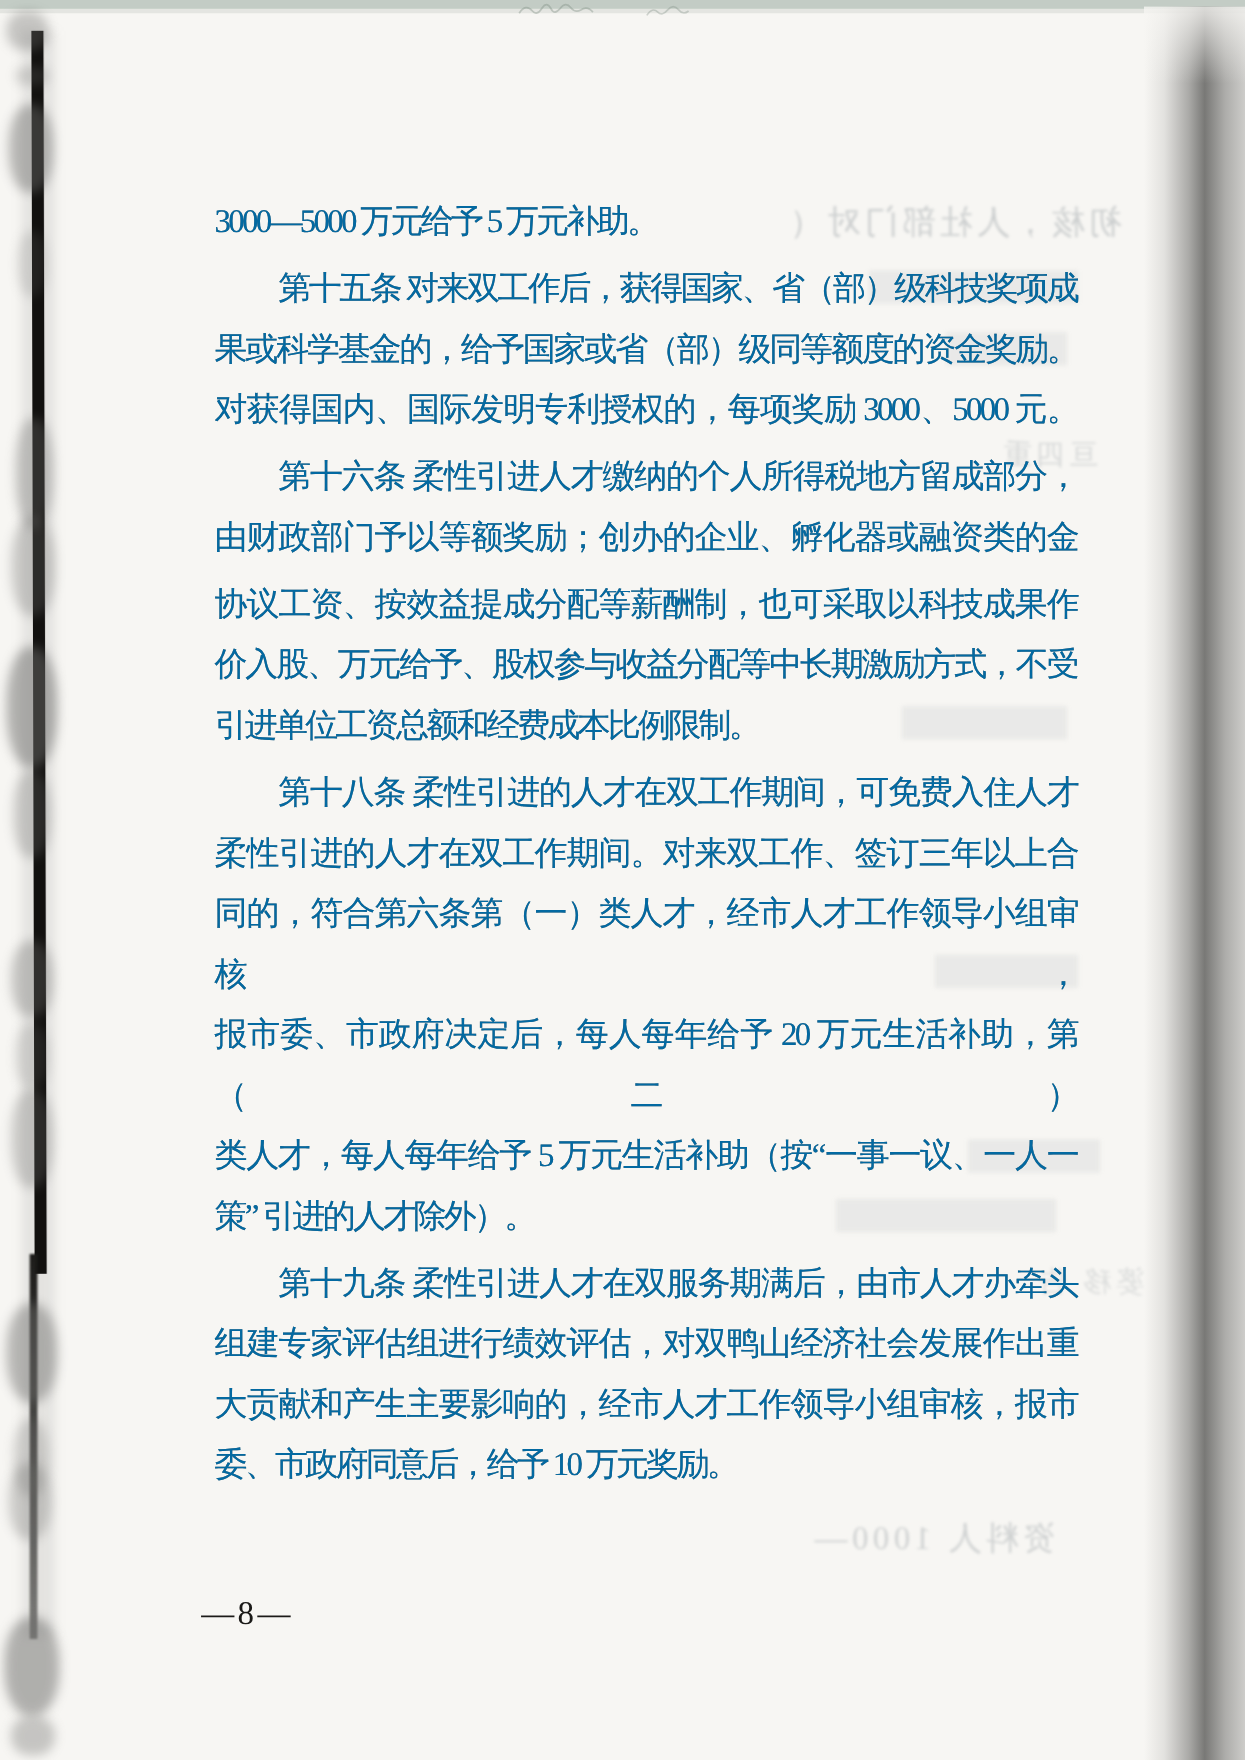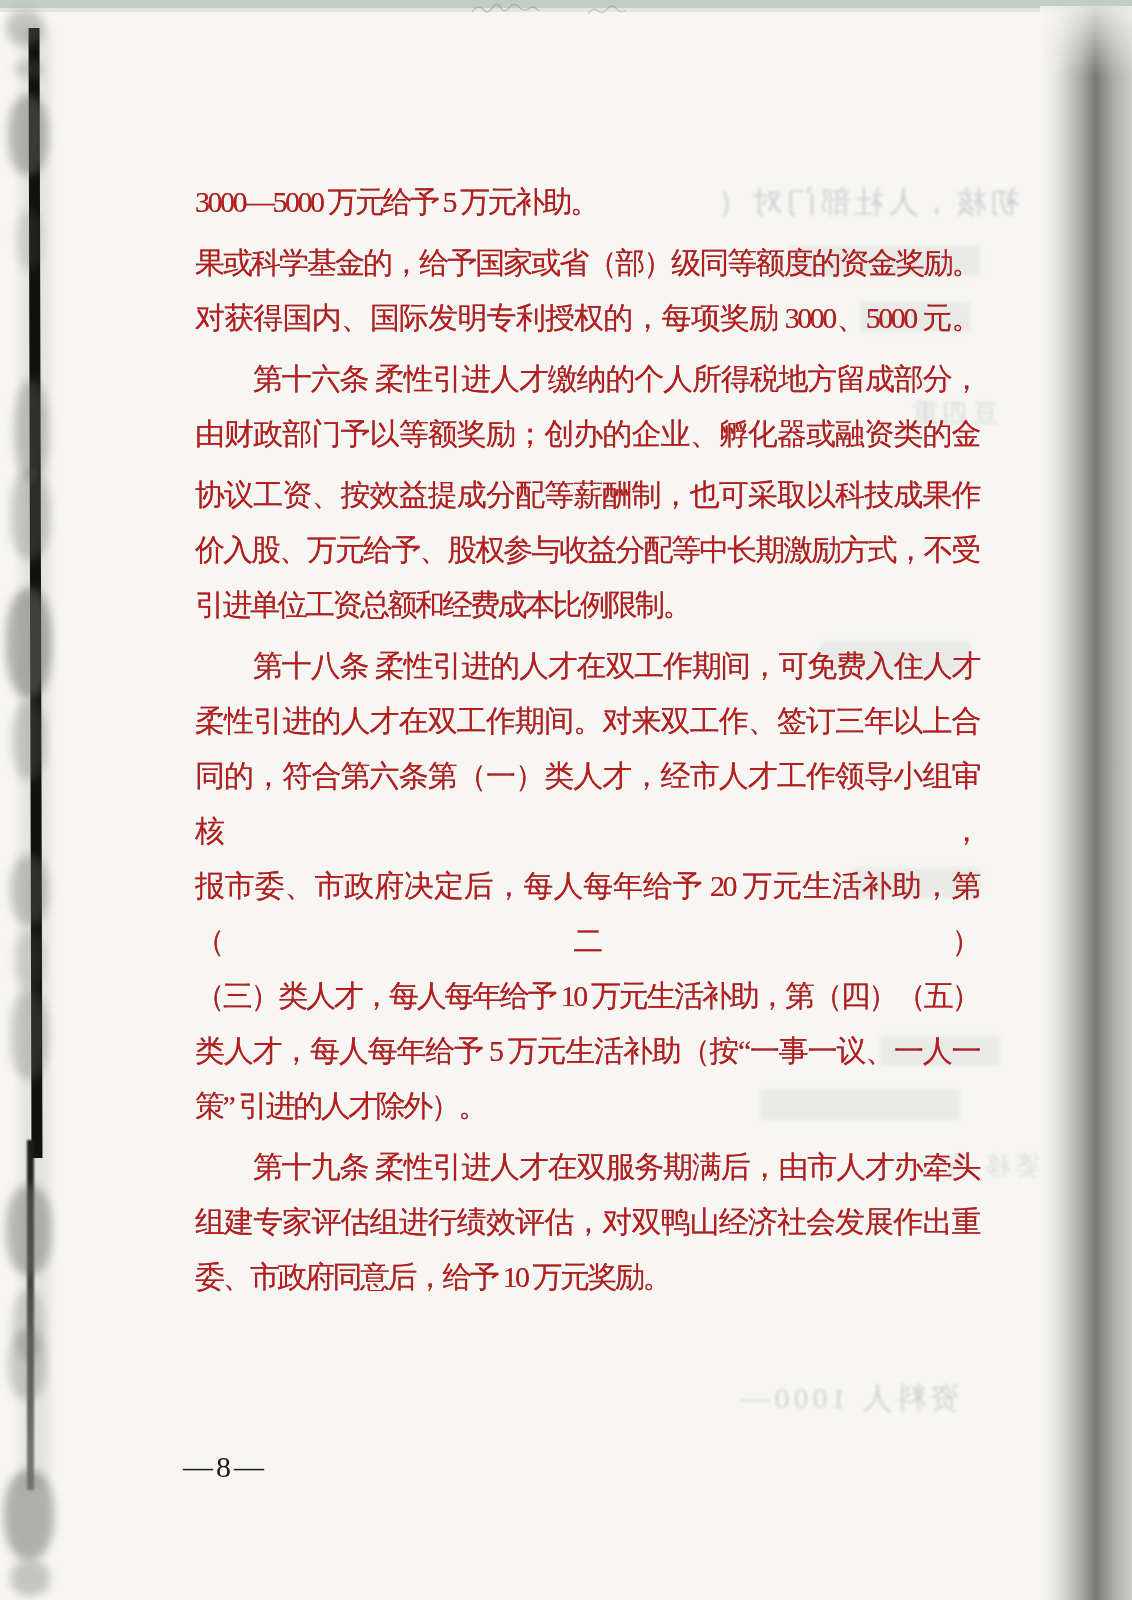--- a/index.html
+++ b/index.html
@@ -21,21 +21,21 @@
   
   .right-band{position:absolute;right:0;top:6px;width:92px;height:1594px;
     background:linear-gradient(90deg,rgba(130,130,128,0) 0%,rgba(118,118,116,.16) 20%,rgba(96,96,94,.5) 44%,rgba(72,72,70,.72) 60%,rgba(104,104,102,.52) 80%,rgba(138,138,136,.38) 100%);}
   .right-band-top-fade{position:absolute;right:0;top:6px;width:92px;height:70px;background:linear-gradient(rgba(247,246,243,.8),rgba(247,246,243,0));}
 
   
   .streak{position:absolute;background:rgba(168,174,180,.17);filter:blur(2px);}
 
   
   .doc-text{position:absolute;left:195px;top:174px;width:784px;
-    font-size:30px;line-height:55px;letter-spacing:-2.5px;color:#b91c1c;
+    font-size:30px;line-height:55px;letter-spacing:-2.5px;color:#0369a1;
     text-shadow:0 0 .6px rgba(20,20,20,.55);}
   .para{margin:0 0 6px 0;}
   .line{text-align:justify;}
   .line.fill{text-align-last:justify;}
   .line.indent{text-indent:58px;}
 
   .page-number{position:absolute;left:183px;top:1450px;font-size:30px;letter-spacing:3px;color:#1b1a18;}
 
   
   .ghost{position:absolute;color:#8e969b;transform:scaleX(-1);filter:blur(1.4px);white-space:nowrap;
@@ -96,41 +96,42 @@
 <span class="ghost bt-bottom">资料人 1000—</span>
 
 <div class="right-band"></div>
 <div class="right-band-top-fade"></div>
 
 <div class="doc-text" id="doc-text">
     <div class="para">
       <div class="line">3000—5000 万元给予 5 万元补助。</div>
     </div>
     <div class="para">
+      <div class="line indent fill">第十五条 对来双工作后，获得国家、省（部）级科技奖项成</div>
       <div class="line fill">果或科学基金的，给予国家或省（部）级同等额度的资金奖励。</div>
       <div class="line fill">对获得国内、国际发明专利授权的，每项奖励 3000、5000 元。</div>
     </div>
     <div class="para">
       <div class="line indent fill">第十六条 柔性引进人才缴纳的个人所得税地方留成部分，</div>
       <div class="line fill">由财政部门予以等额奖励；创办的企业、孵化器或融资类的金</div>
     </div>
     <div class="para">
       <div class="line fill">协议工资、按效益提成分配等薪酬制，也可采取以科技成果作</div>
       <div class="line fill">价入股、万元给予、股权参与收益分配等中长期激励方式，不受</div>
       <div class="line">引进单位工资总额和经费成本比例限制。</div>
     </div>
     <div class="para">
       <div class="line indent fill">第十八条 柔性引进的人才在双工作期间，可免费入住人才</div>
       <div class="line fill">柔性引进的人才在双工作期间。对来双工作、签订三年以上合</div>
       <div class="line fill">同的，符合第六条第（一）类人才，经市人才工作领导小组审核，</div>
       <div class="line fill">报市委、市政府决定后，每人每年给予 20 万元生活补助，第（二）</div>
-      <div class="line fill">（三）类人才，每人每年给予 10 万元生活补助，第（四）（五）</div>
       <div class="line fill">类人才，每人每年给予 5 万元生活补助（按“一事一议、一人一</div>
       <div class="line">策” 引进的人才除外）。</div>
     </div>
     <div class="para">
       <div class="line indent fill">第十九条 柔性引进人才在双服务期满后，由市人才办牵头</div>
       <div class="line fill">组建专家评估组进行绩效评估，对双鸭山经济社会发展作出重</div>
+      <div class="line fill">大贡献和产生主要影响的，经市人才工作领导小组审核，报市</div>
       <div class="line">委、市政府同意后，给予 10 万元奖励。</div>
     </div>
   </div>
 
 <div class="page-number">—8—</div>
 
 </body></html>

